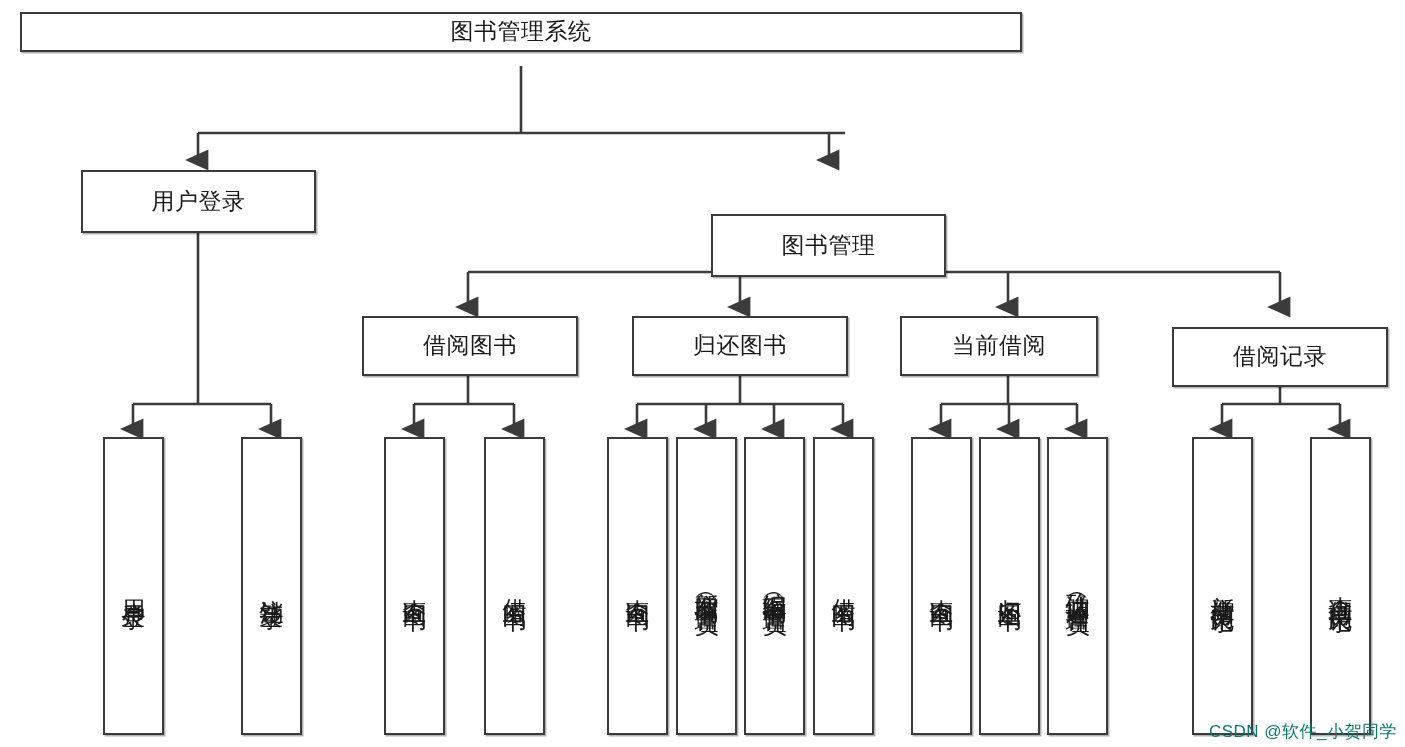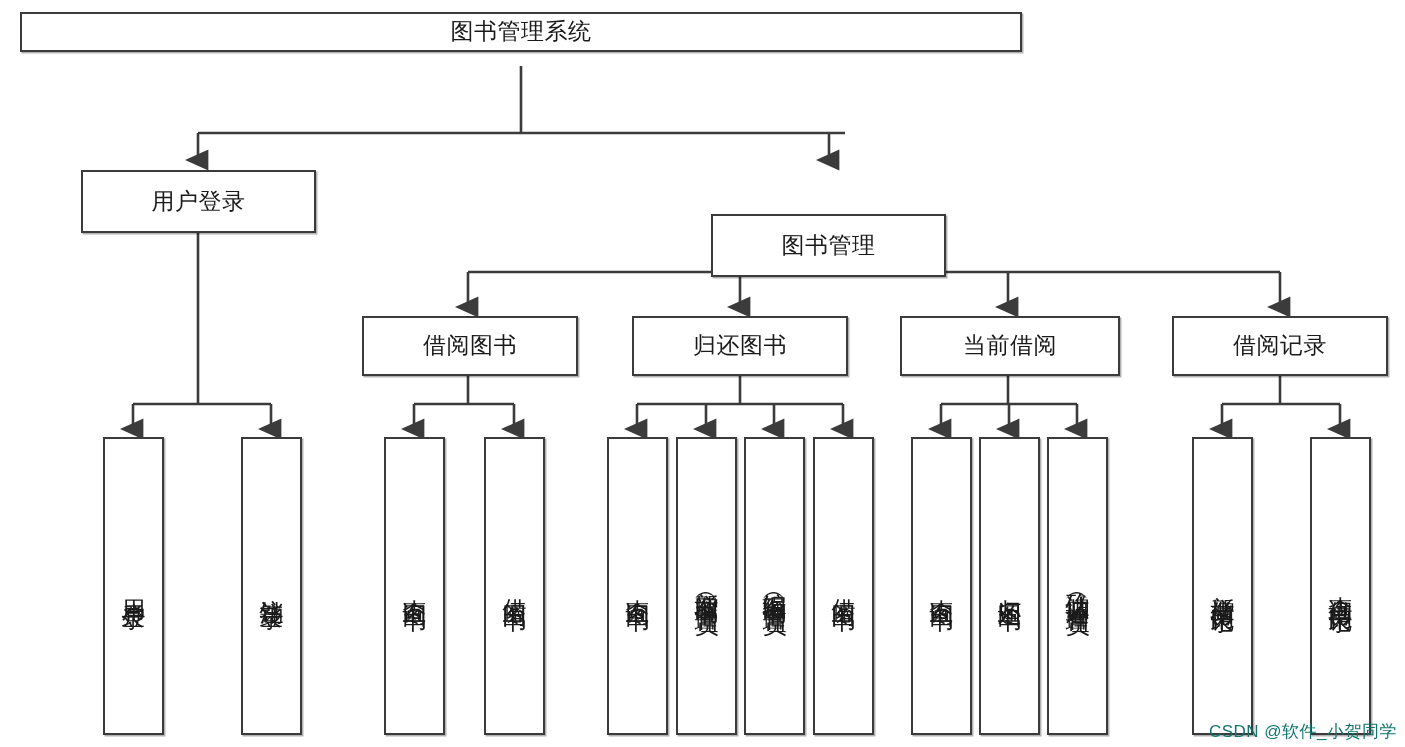--- a/index.html
+++ b/index.html
@@ -131,24 +131,24 @@
   <div class="node h" style="left:711px; top:170px; width:235px; height:63px;margin-top:44px;">
     <span class="lbl">图书管理</span>
   </div>
 
   <div class="node h" style="left:362px; top:316px; width:216px; height:60px;">
     <span class="lbl">借阅图书</span>
   </div>
   <div class="node h" style="left:632px; top:316px; width:216px; height:60px;">
     <span class="lbl">归还图书</span>
   </div>
-  <div class="node h" style="left:900px; top:316px; width:220px; height:60px;">
+  <div class="node h" style="left:900px; top:316px; width:198px; height:60px;">
     <span class="lbl">当前借阅</span>
   </div>
-  <div class="node h" style="left:1172px; top:316px; width:216px; height:60px;">
+  <div class="node h" style="left:1172px; top:327px; width:216px; height:60px;">
     <span class="lbl">借阅记录</span>
   </div>
 
   <div class="node v" style="left:103px; top:437px; width:61px; height:298px;">
     <span class="lbl">用户登录</span>
   </div>
   <div class="node v" style="left:241px; top:437px; width:61px; height:298px;">
     <span class="lbl">注销登录</span>
   </div>
 

